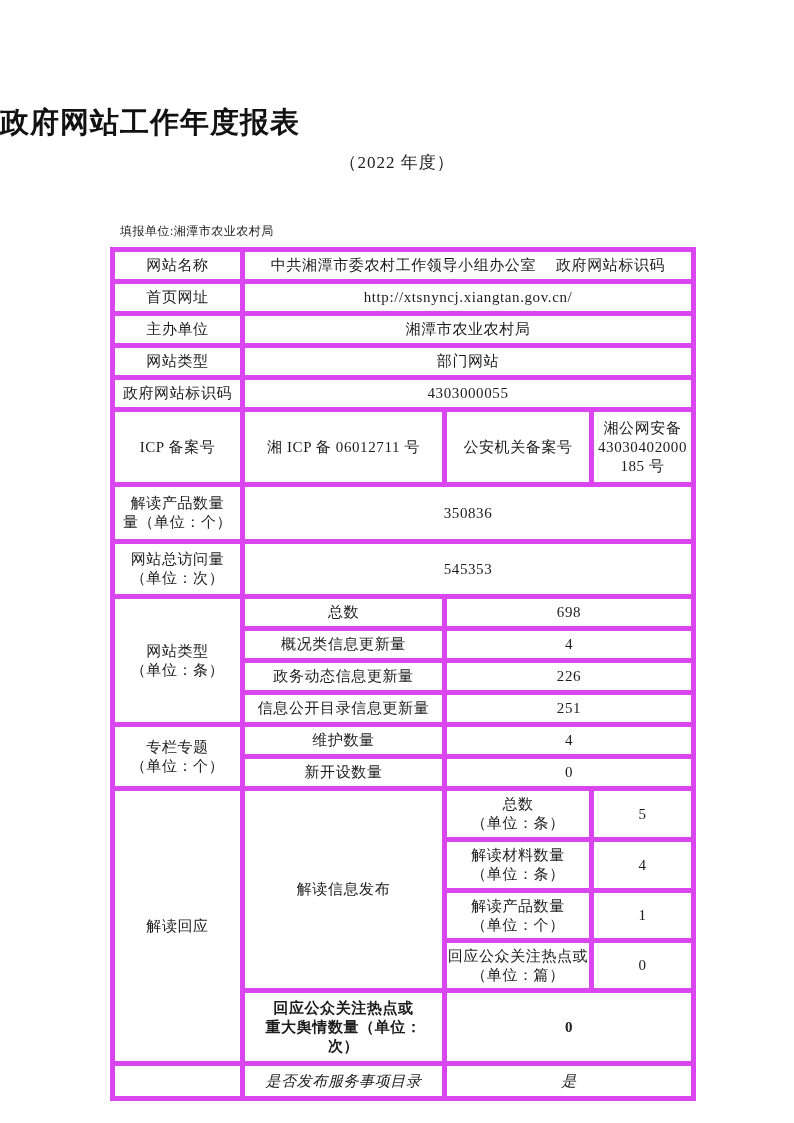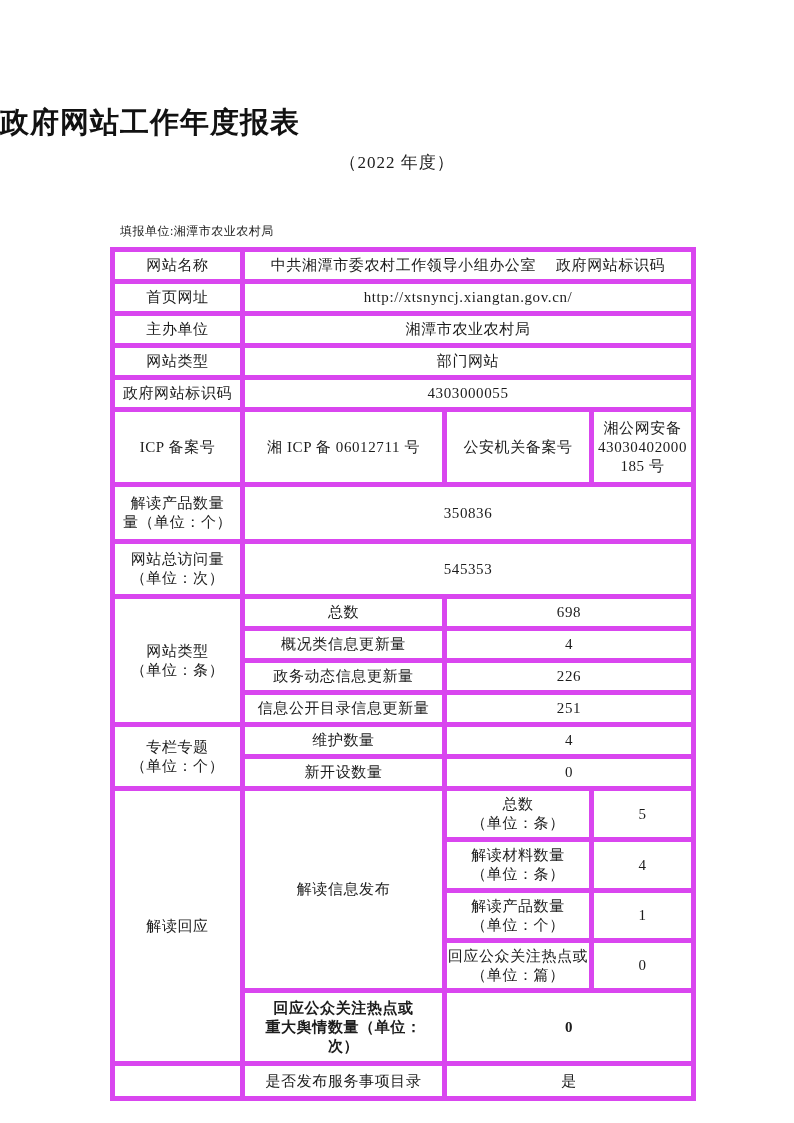--- a/index.html
+++ b/index.html
@@ -29,21 +29,21 @@
     font-size:15px;line-height:19px;letter-spacing:0.6px;
     padding:0;white-space:pre-line;overflow:hidden;
   }
   tr.h27 td{height:27px;}
   tr.h70 td{height:70px;}
   tr.h52 td{height:52px;}
   tr.h50 td{height:50px;}
   tr.h46 td{height:46px;}
   tr.h45 td{height:45px;}
   tr.h68 td{height:68px;font-weight:bold;}
-  tr.h30 td{height:30px;}
+  tr.h30 td{height:30px;font-style:italic;}
   .page-number{
     margin-top:32px;text-align:center;font-size:16px;line-height:18px;
   }
 </style>
 </head>
 <body>
 
 <h1 class="title">政府网站工作年度报表</h1>
 <div class="subtitle">（2022 年度）</div>
 <div class="reporting-unit">填报单位:湘潭市农业农村局</div>

